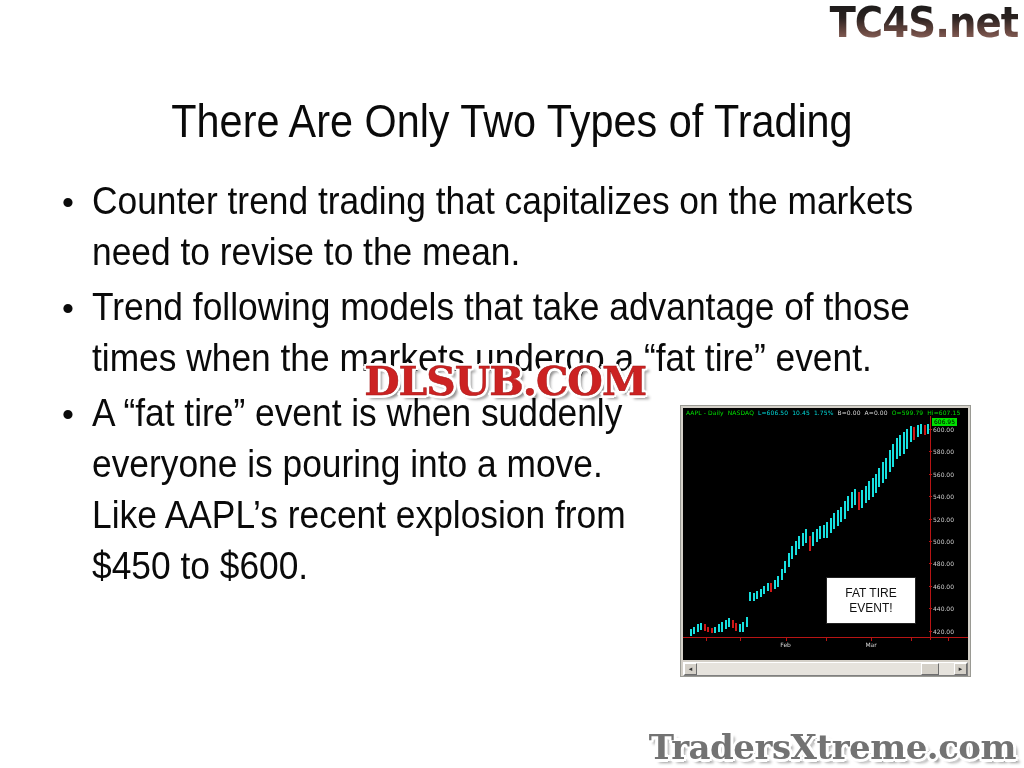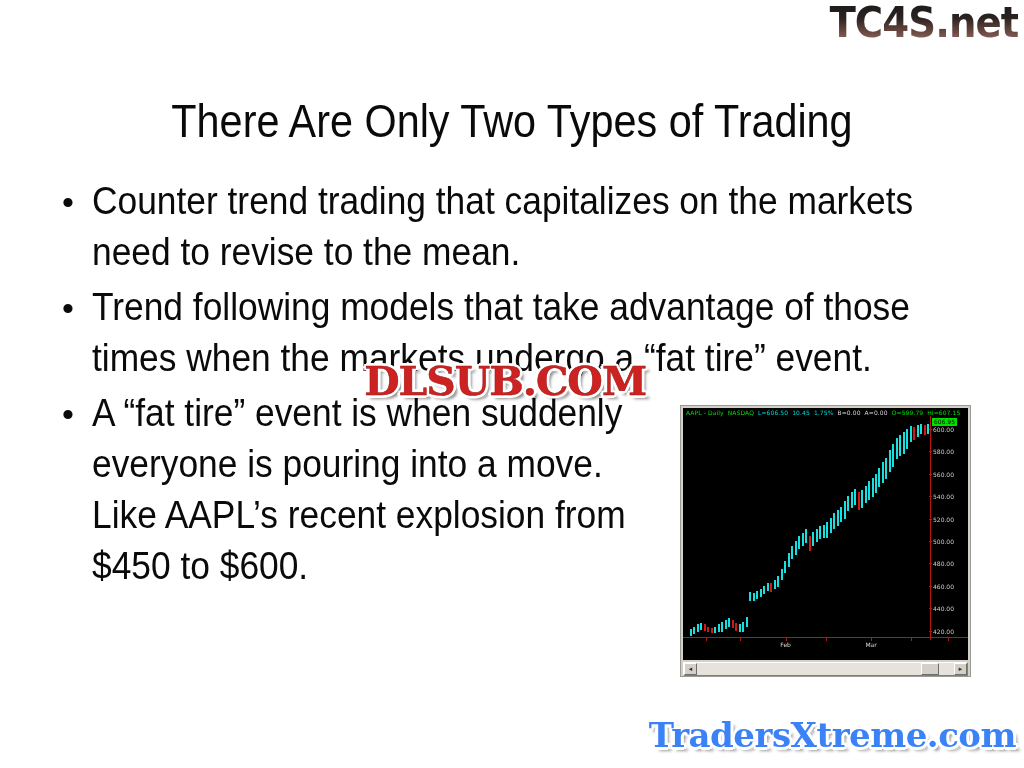--- a/index.html
+++ b/index.html
@@ -106,27 +106,27 @@
       -3px  0   0 #ffffff,  3px  0   0 #ffffff,
        0   -3px 0 #ffffff,  0    3px 0 #ffffff,
        4px  4px 3px rgba(0,0,0,0.45);
     -webkit-text-stroke: 0.5px #a01414;
   }
 
   
   #footer-logo {
     position: absolute;
     right: 8px;
-    bottom: 16px;
+    bottom: 4px;
     font-family: "DejaVu Serif", serif;
     font-weight: bold;
     font-size: 34px;
     line-height: 1;
     letter-spacing: -0.5px;
-    color: #3b82f6;
+    color: #737373;
     text-shadow:
       -2px -2px 0 #ffffff,  2px -2px 0 #ffffff,
       -2px  2px 0 #ffffff,  2px  2px 0 #ffffff,
       -3px  0   0 #ffffff,  3px  0   0 #ffffff,
        0   -3px 0 #ffffff,  0    3px 0 #ffffff,
        4px  4px 3px rgba(0,0,0,0.4);
   }
 
   
   #chart-widget {
@@ -440,20 +440,24 @@
         <div class="time-tick" style="left: 102.6px;">Feb</div>
         <div class="time-grid" style="left: 188.1px;"></div>
         <div class="time-tick" style="left: 188.1px;">Mar</div>
         <div class="time-grid" style="left: 22.8px;"></div>
         <div class="time-grid" style="left: 57px;"></div>
         <div class="time-grid" style="left: 142.5px;"></div>
         <div class="time-grid" style="left: 228px;"></div>
         <div class="time-grid" style="left: 265.1px;"></div>
       </div>
 
+    <div id="fat-tire-callout">
+      <span>FAT TIRE</span>
+      <span>EVENT!</span>
+    </div>
   </div>
 
   <div id="chart-scrollbar">
     <div class="sb-btn">◄</div>
     <div id="sb-track">
       <div id="sb-thumb"></div>
     </div>
     <div class="sb-btn">►</div>
   </div>
 </div>

